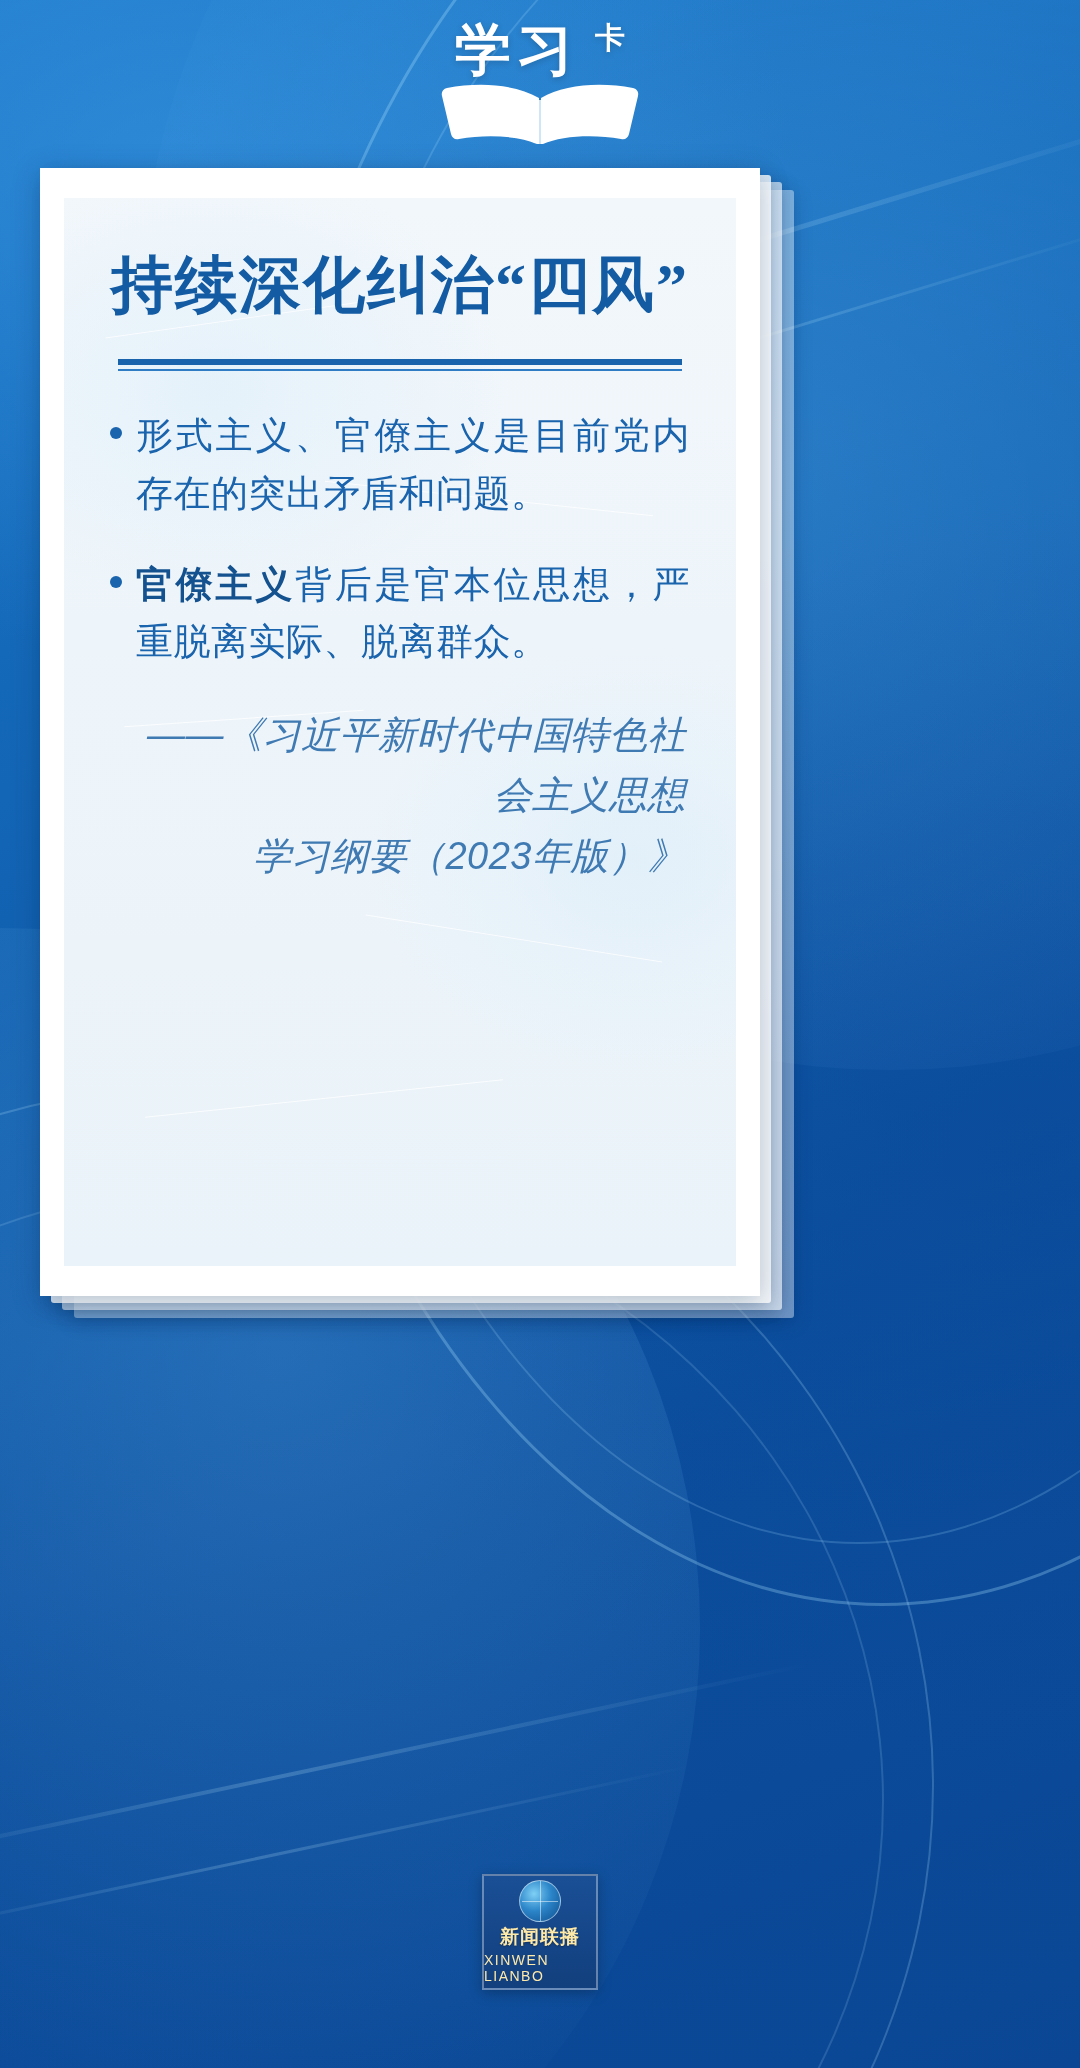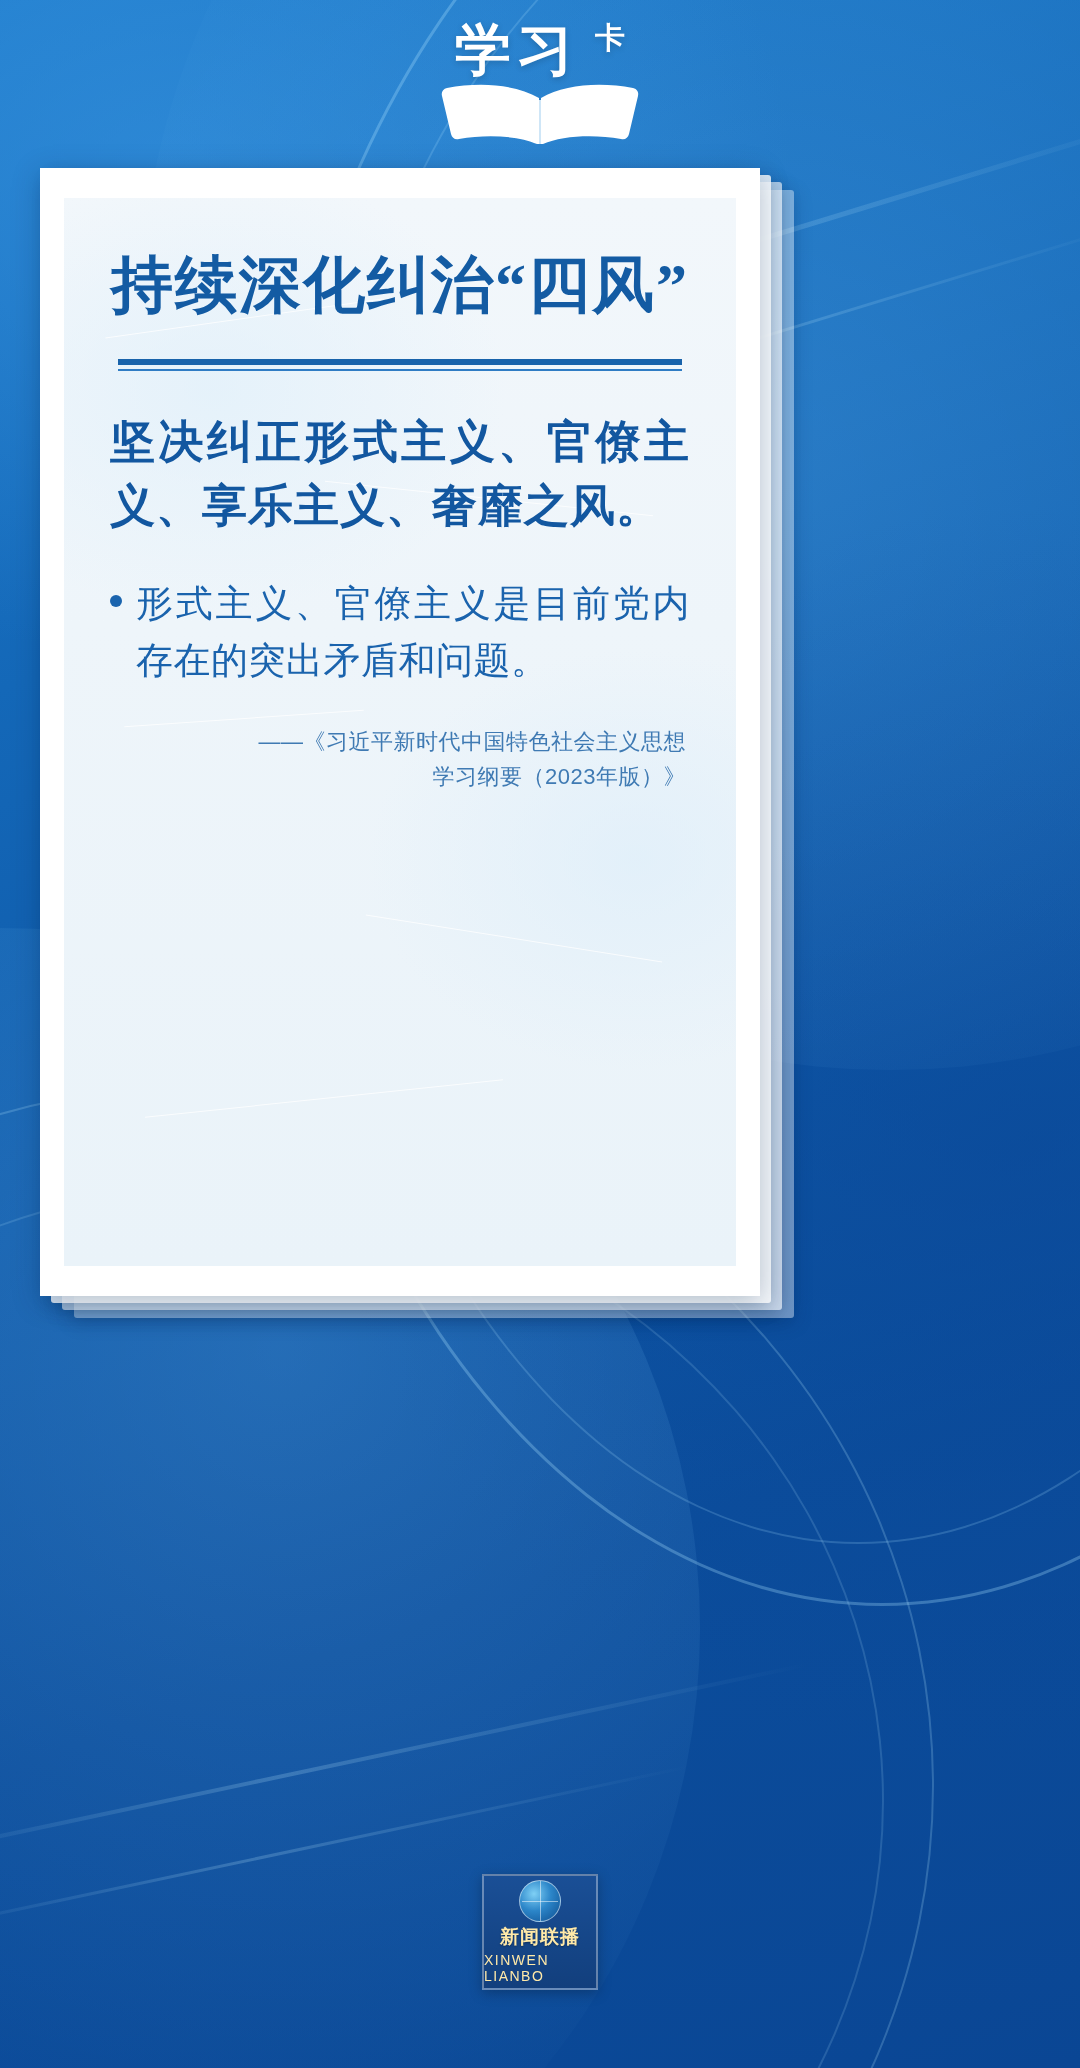--- a/index.html
+++ b/index.html
@@ -216,25 +216,26 @@
   }
   .bullet-text b {
     font-weight: 700;
     color: #14528f;
   }
 
   
   .source {
     margin-top: 10px;
     color: #3f7ab3;
-    font-size: 22px;
+    font-size: 38px;
     line-height: 1.6;
     text-align: right;
     padding-right: 4px;
     letter-spacing: 0.5px;
+    font-style: italic;
   }
 
   
   .footer {
     position: absolute;
     left: 0;
     bottom: 78px;
     width: 100%;
     display: flex;
     justify-content: center;
@@ -335,30 +336,33 @@
 
         <div class="card-content">
 
           <div class="card-title">持续深化纠治“四风”</div>
 
           <div class="divider">
             <div class="thick"></div>
             <div class="thin"></div>
           </div>
 
-          <div class="lead">坚决纠正形式主义、官僚主义、享乐主义、奢靡之风。</div>
 
           <div class="bullets">
 
             <div class="bullet-row">
               <div class="bullet-dot"></div>
               <div class="bullet-text"><b></b><span>形式主义、官僚主义是目前党内存在的突出矛盾和问题。</span></div>
             </div>
 
 
+            <div class="bullet-row">
+              <div class="bullet-dot"></div>
+              <div class="bullet-text"><b>官僚主义</b><span>背后是官本位思想，严重脱离实际、脱离群众。</span></div>
+            </div>
 
           </div>
 
           <div class="source">
             <div>——《习近平新时代中国特色社会主义思想</div>
             <div>学习纲要（2023年版）》</div>
           </div>
 
         </div>
       </div>

